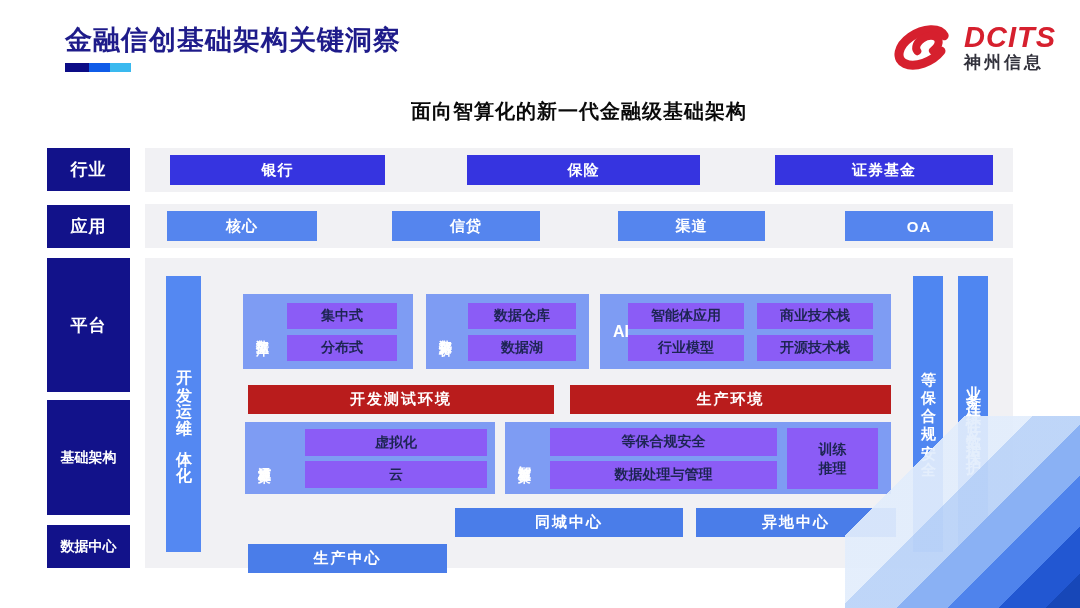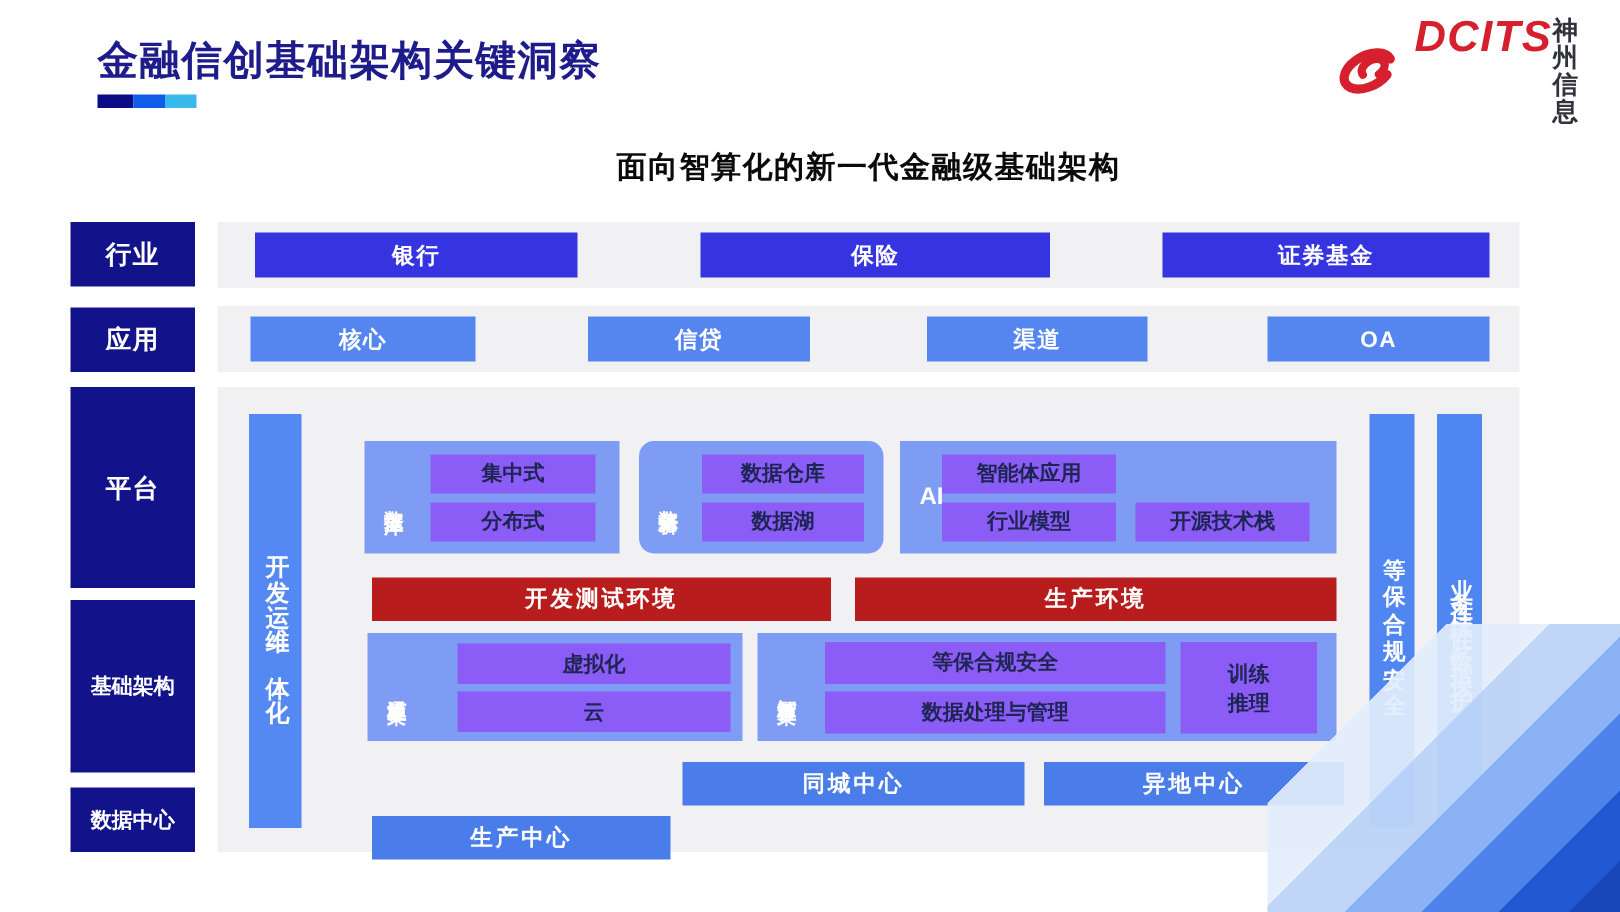--- a/index.html
+++ b/index.html
@@ -9,21 +9,21 @@
 
   
   .title { position:absolute; left:65px; top:22px; font-size:27px; font-weight:800; color:#1e1b8a; letter-spacing:1px; }
   .grad-bar { position:absolute; left:65px; top:63px; width:66px; height:9px; display:flex; }
   .grad-bar span { display:block; height:100%; }
   .g1 { width:24px; background:#0c0c86; }
   .g2 { width:21px; background:#0f5ce8; }
   .g3 { width:21px; background:#3ab9ef; }
 
   .logo { position:absolute; left:890px; top:16px; width:170px; height:62px; display:flex; align-items:center; gap:8px; }
-  .logo-text { display:flex; flex-direction:row; line-height:1.05; }
+  .logo-text { display:flex; flex-direction:column; line-height:1.05; }
   .brand { font-size:29px; font-weight:800; font-style:italic; color:#d6202e; letter-spacing:1px; }
   .company { font-size:17px; font-weight:700; color:#32323c; letter-spacing:3px; margin-top:2px; }
 
   .subtitle { position:absolute; left:145px; top:98px; width:868px; text-align:center; font-size:20px; font-weight:800; color:#0a0a0a; letter-spacing:1px; }
 
   
   .rail { position:absolute; left:47px; width:83px; background:#12128a; color:#ffffff; font-weight:700; display:flex; align-items:center; justify-content:center; font-size:17px; letter-spacing:1px; }
   .rail.small { font-size:14px; letter-spacing:0; }
 
   
@@ -116,29 +116,30 @@
   <div class="vbar devops">开发运维一体化</div>
   <div class="vbar sec1">等保合规安全</div>
   <div class="vbar sec2">业务连续性及数据保护</div>
 
   <div class="sec-box" style="left:243px;top:294px;width:170px;height:75px;">
     <div class="sec-vlabel">数据库</div>
     <div class="sec-item" style="left:44px;top:9px;width:110px;height:26px;">集中式</div>
     <div class="sec-item" style="left:44px;top:41px;width:110px;height:26px;">分布式</div>
   </div>
 
-  <div class="sec-box" style="left:426px;top:294px;width:163px;height:75px;border-radius:10px;">
+  <div class="sec-box" style="left:426px;top:294px;width:163px;height:75px;">
     <div class="sec-vlabel">数据分析</div>
     <div class="sec-item" style="left:42px;top:9px;width:108px;height:26px;">数据仓库</div>
     <div class="sec-item" style="left:42px;top:41px;width:108px;height:26px;">数据湖</div>
   </div>
 
   <div class="sec-box" style="left:600px;top:294px;width:291px;height:75px;">
     <div class="ai-label">AI</div>
     <div class="sec-item" style="left:28px;top:9px;width:116px;height:26px;">智能体应用</div>
+    <div class="sec-item" style="left:157px;top:9px;width:116px;height:26px;">商业技术栈</div>
     <div class="sec-item" style="left:28px;top:41px;width:116px;height:26px;">行业模型</div>
     <div class="sec-item" style="left:157px;top:41px;width:116px;height:26px;">开源技术栈</div>
   </div>
 
   <div class="env-bar" style="left:248px;width:306px;">开发测试环境</div>
   <div class="env-bar" style="left:570px;width:321px;">生产环境</div>
 
   <div class="sec-box" style="left:245px;top:422px;width:250px;height:72px;">
     <div class="sec-vlabel">通算框架</div>
     <div class="sec-item" style="left:60px;top:7px;width:182px;height:27px;">虚拟化</div>

